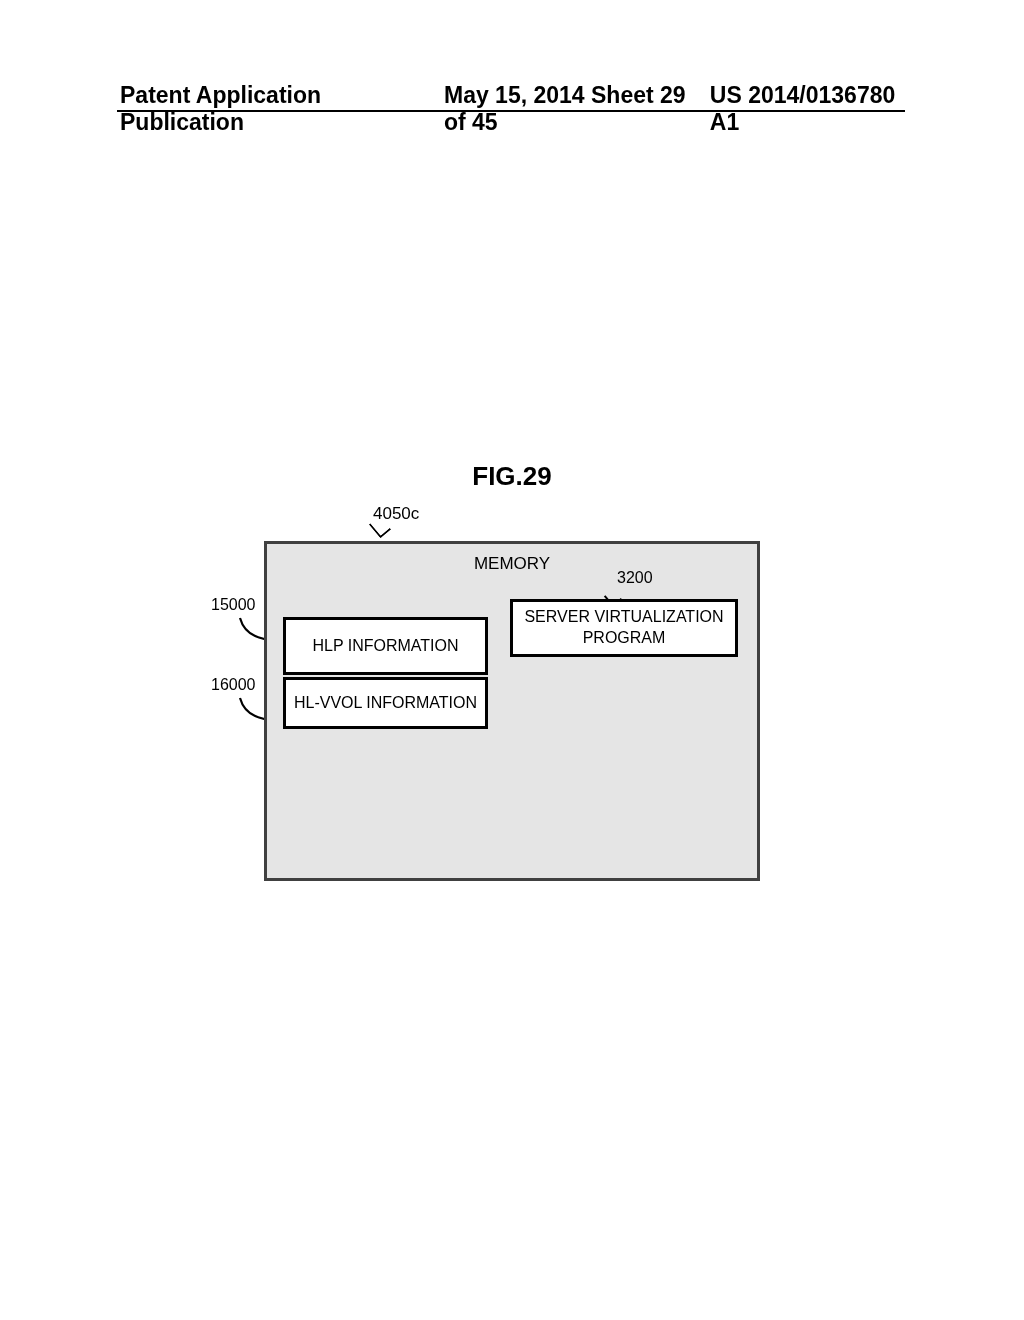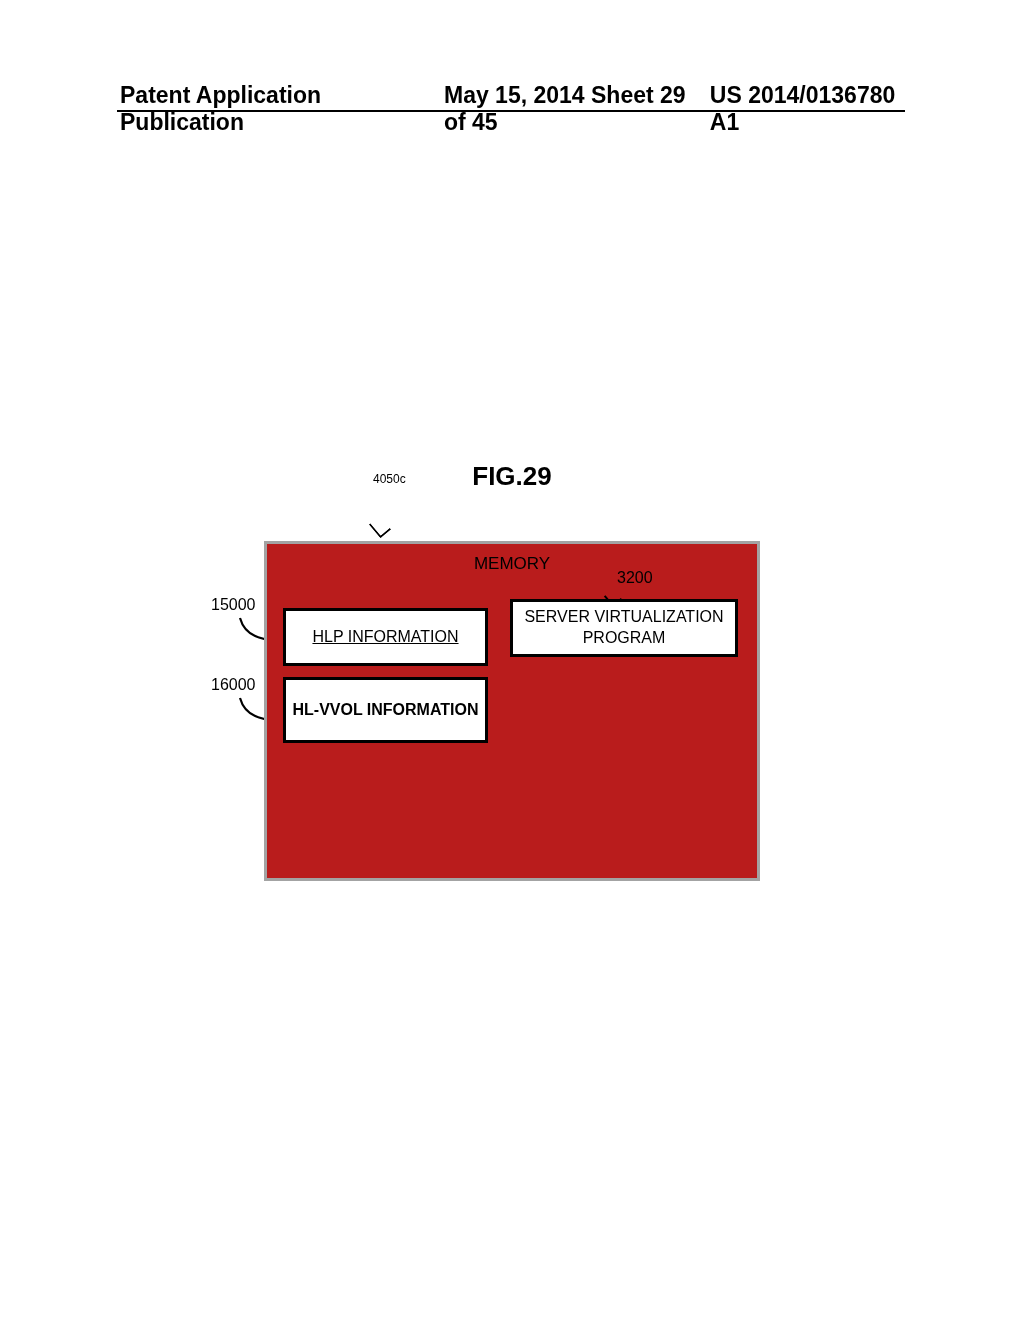--- a/index.html
+++ b/index.html
@@ -47,43 +47,43 @@
       position: absolute;
       top: 461px;
       left: 0;
       width: 100%;
       text-align: center;
       font-size: 26px;
       font-weight: bold;
     }
     .memory-outer-label {
       position: absolute;
-      top: 472px;
+      top: 504px;
       left: 373px;
-      font-size: 12px;
+      font-size: 17px;
     }
     .memory-outer-tick {
       position: absolute;
       top: 518px;
       left: 373px;
       width: 14px;
       height: 18px;
       border-left: 2px solid #000;
       border-bottom: 2px solid #000;
       border-bottom-left-radius: 2px;
       transform: rotate(-40deg);
     }
     .memory-box {
       position: absolute;
       top: 541px;
       left: 264px;
       width: 496px;
       height: 340px;
-      border: 3px solid #a3a3a3;
-      background: #b91c1c;
+      border: 3px solid #404040;
+      background: #e5e5e5;
     }
     .memory-box-title {
       position: absolute;
       top: 10px;
       left: 0;
       width: 100%;
       text-align: center;
       font-size: 17px;
     }
     .box-inner {
@@ -92,38 +92,36 @@
       background: #fff;
       display: flex;
       align-items: center;
       justify-content: center;
       text-align: center;
       font-size: 16px;
       line-height: 1.3;
       padding: 6px;
     }
     .hlp-box {
-      top: 64px;
+      top: 73px;
       left: 16px;
       width: 205px;
       height: 58px;
-      text-decoration: underline;
     }
     .svp-box {
       top: 55px;
       left: 243px;
       width: 228px;
       height: 58px;
     }
     .hlvvol-box {
       top: 133px;
       left: 16px;
       width: 205px;
-      height: 66px;
-      font-weight: bold;
+      height: 52px;
     }
     .ref-3200 {
       position: absolute;
       top: 25px;
       left: 350px;
       font-size: 16px;
     }
     .ref-3200-tick {
       position: absolute;
       top: 47px;

